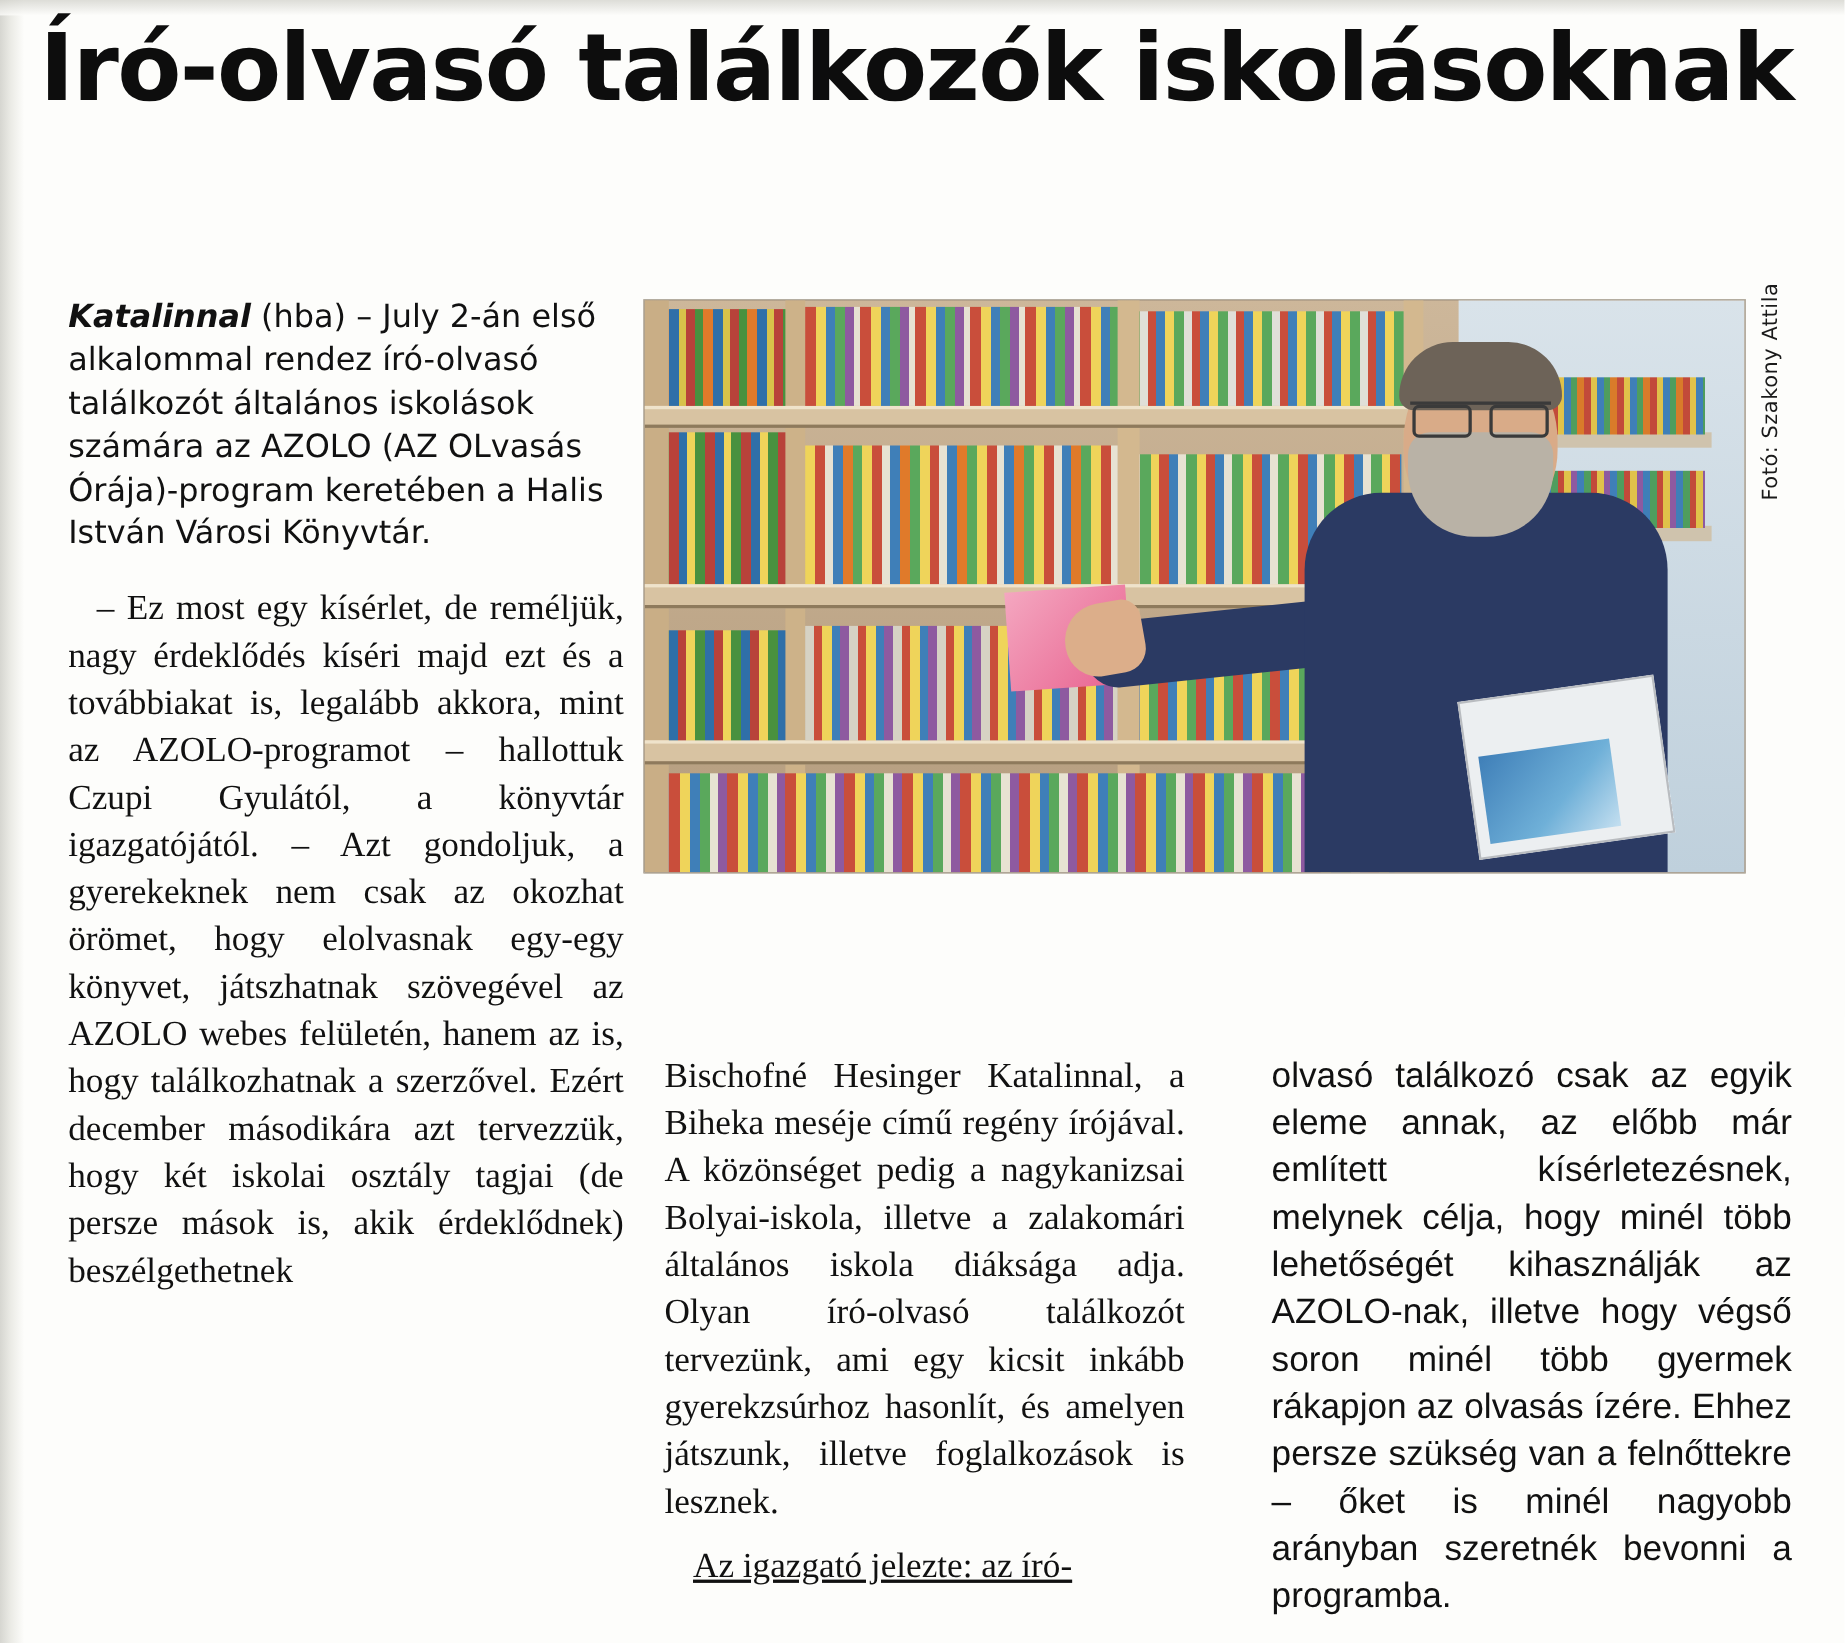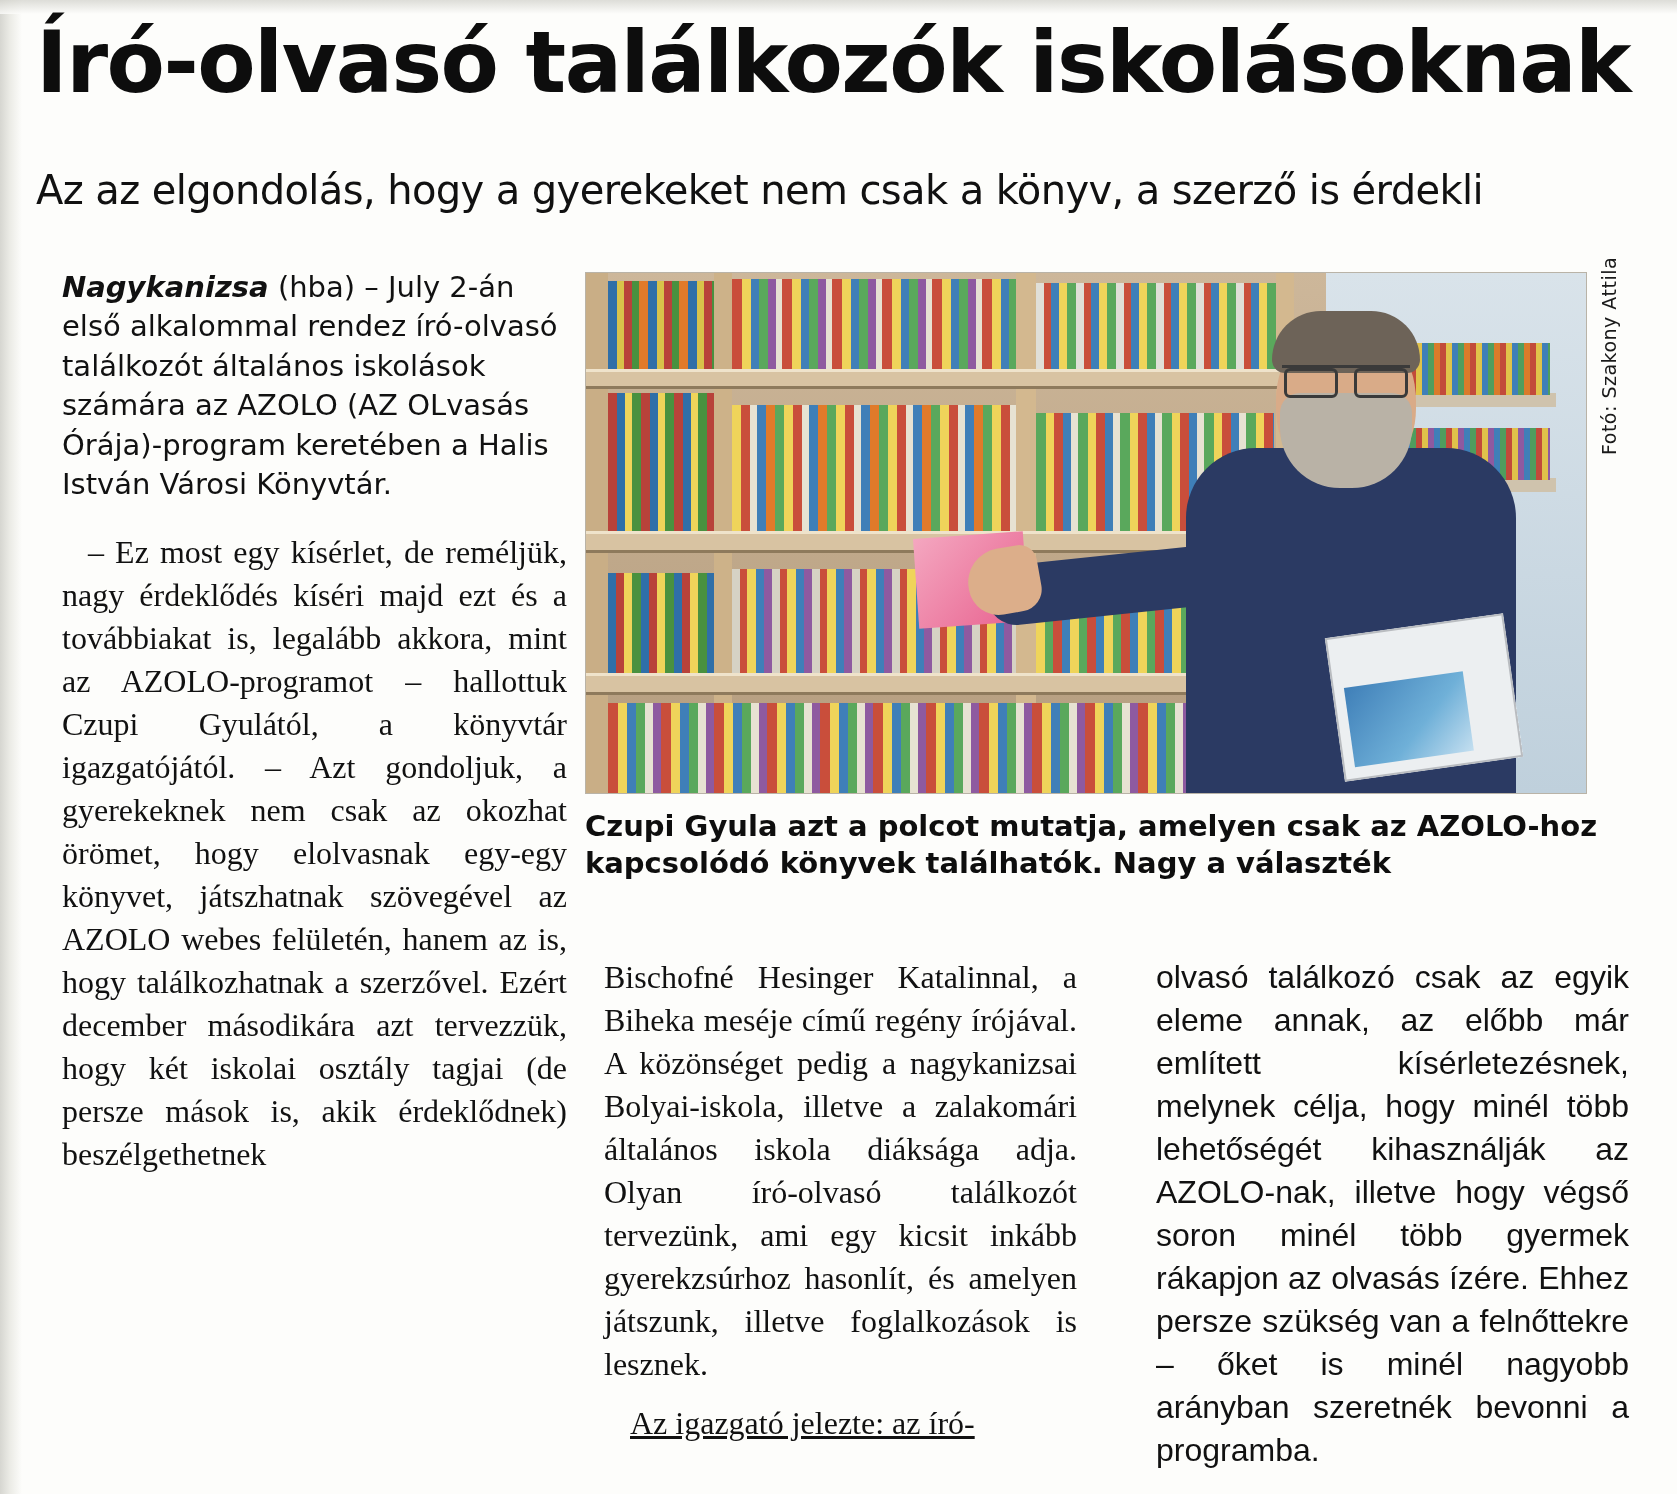--- a/index.html
+++ b/index.html
@@ -268,26 +268,25 @@
   }
 </style>
 </head>
 <body>
 
 <div class="page">
   <div class="scan-edge-left"></div>
   <div class="scan-edge-top"></div>
 
   <div class="headline">Író-olvasó találkozók iskolásoknak</div>
-  <div class="subhead">Az az elgondolás, hogy a gyerekeket nem csak a könyv, a szerző is érdekli</div>
   <div class="rule"></div>
 
   <div class="col1">
     <div class="lede">
-      <span class="city">Nagykanizsa</span>
+      <span class="city">Katalinnal</span>
       <span class="byline">(hba)</span>
       <span>–</span>
       <span>July 2-án első alkalommal rendez író-olvasó találkozót általános iskolások számára az AZOLO (AZ OLvasás Órája)-program keretében a Halis István Városi Könyvtár.</span>
     </div>
     <p class="body">– Ez most egy kísérlet, de reméljük, nagy érdeklődés kíséri majd ezt és a továbbiakat is, legalább akkora, mint az AZOLO-programot – hallottuk Czupi Gyulától, a könyvtár igazgatójától. – Azt gondoljuk, a gyerekeknek nem csak az okozhat örömet, hogy elolvasnak egy-egy könyvet, játszhatnak szövegével az AZOLO webes felületén, hanem az is, hogy találkozhatnak a szerzővel. Ezért december másodikára azt tervezzük, hogy két iskolai osztály tagjai (de persze mások is, akik érdeklődnek) beszélgethetnek</p>
   </div>
 
   <div class="photo-wrap">
     <div class="photo">
       <div class="ph-bg"></div>
@@ -331,21 +330,20 @@
       <div class="man-beard"></div>
       <div class="glasses"></div>
       <div class="held-book">
         <div class="held-book-art"></div>
       </div>
     </div>
   </div>
 
   <div class="photo-credit">Fotó: Szakony Attila</div>
 
-  <div class="caption">Czupi Gyula azt a polcot mutatja, amelyen csak az AZOLO-hoz kapcsolódó könyvek találhatók. Nagy a választék</div>
 
   <div class="col2">
     <p>Bischofné Hesinger Katalinnal, a Biheka meséje című regény írójával. A közönséget pedig a nagykanizsai Bolyai-iskola, illetve a zalakomári általános iskola diáksága adja. Olyan író-olvasó találkozót tervezünk, ami egy kicsit inkább gyerekzsúrhoz hasonlít, és amelyen játszunk, illetve foglalkozások is lesznek.</p>
     <p>Az igazgató jelezte: az író-</p>
   </div>
 
   <div class="col3">
     <p>olvasó találkozó csak az egyik eleme annak, az előbb már említett kísérletezésnek, melynek célja, hogy minél több lehetőségét kihasználják az AZOLO-nak, illetve hogy végső soron minél több gyermek rákapjon az olvasás ízére. Ehhez persze szükség van a felnőttekre – őket is minél nagyobb arányban szeretnék bevonni a programba.</p>
   </div>
 </div>

